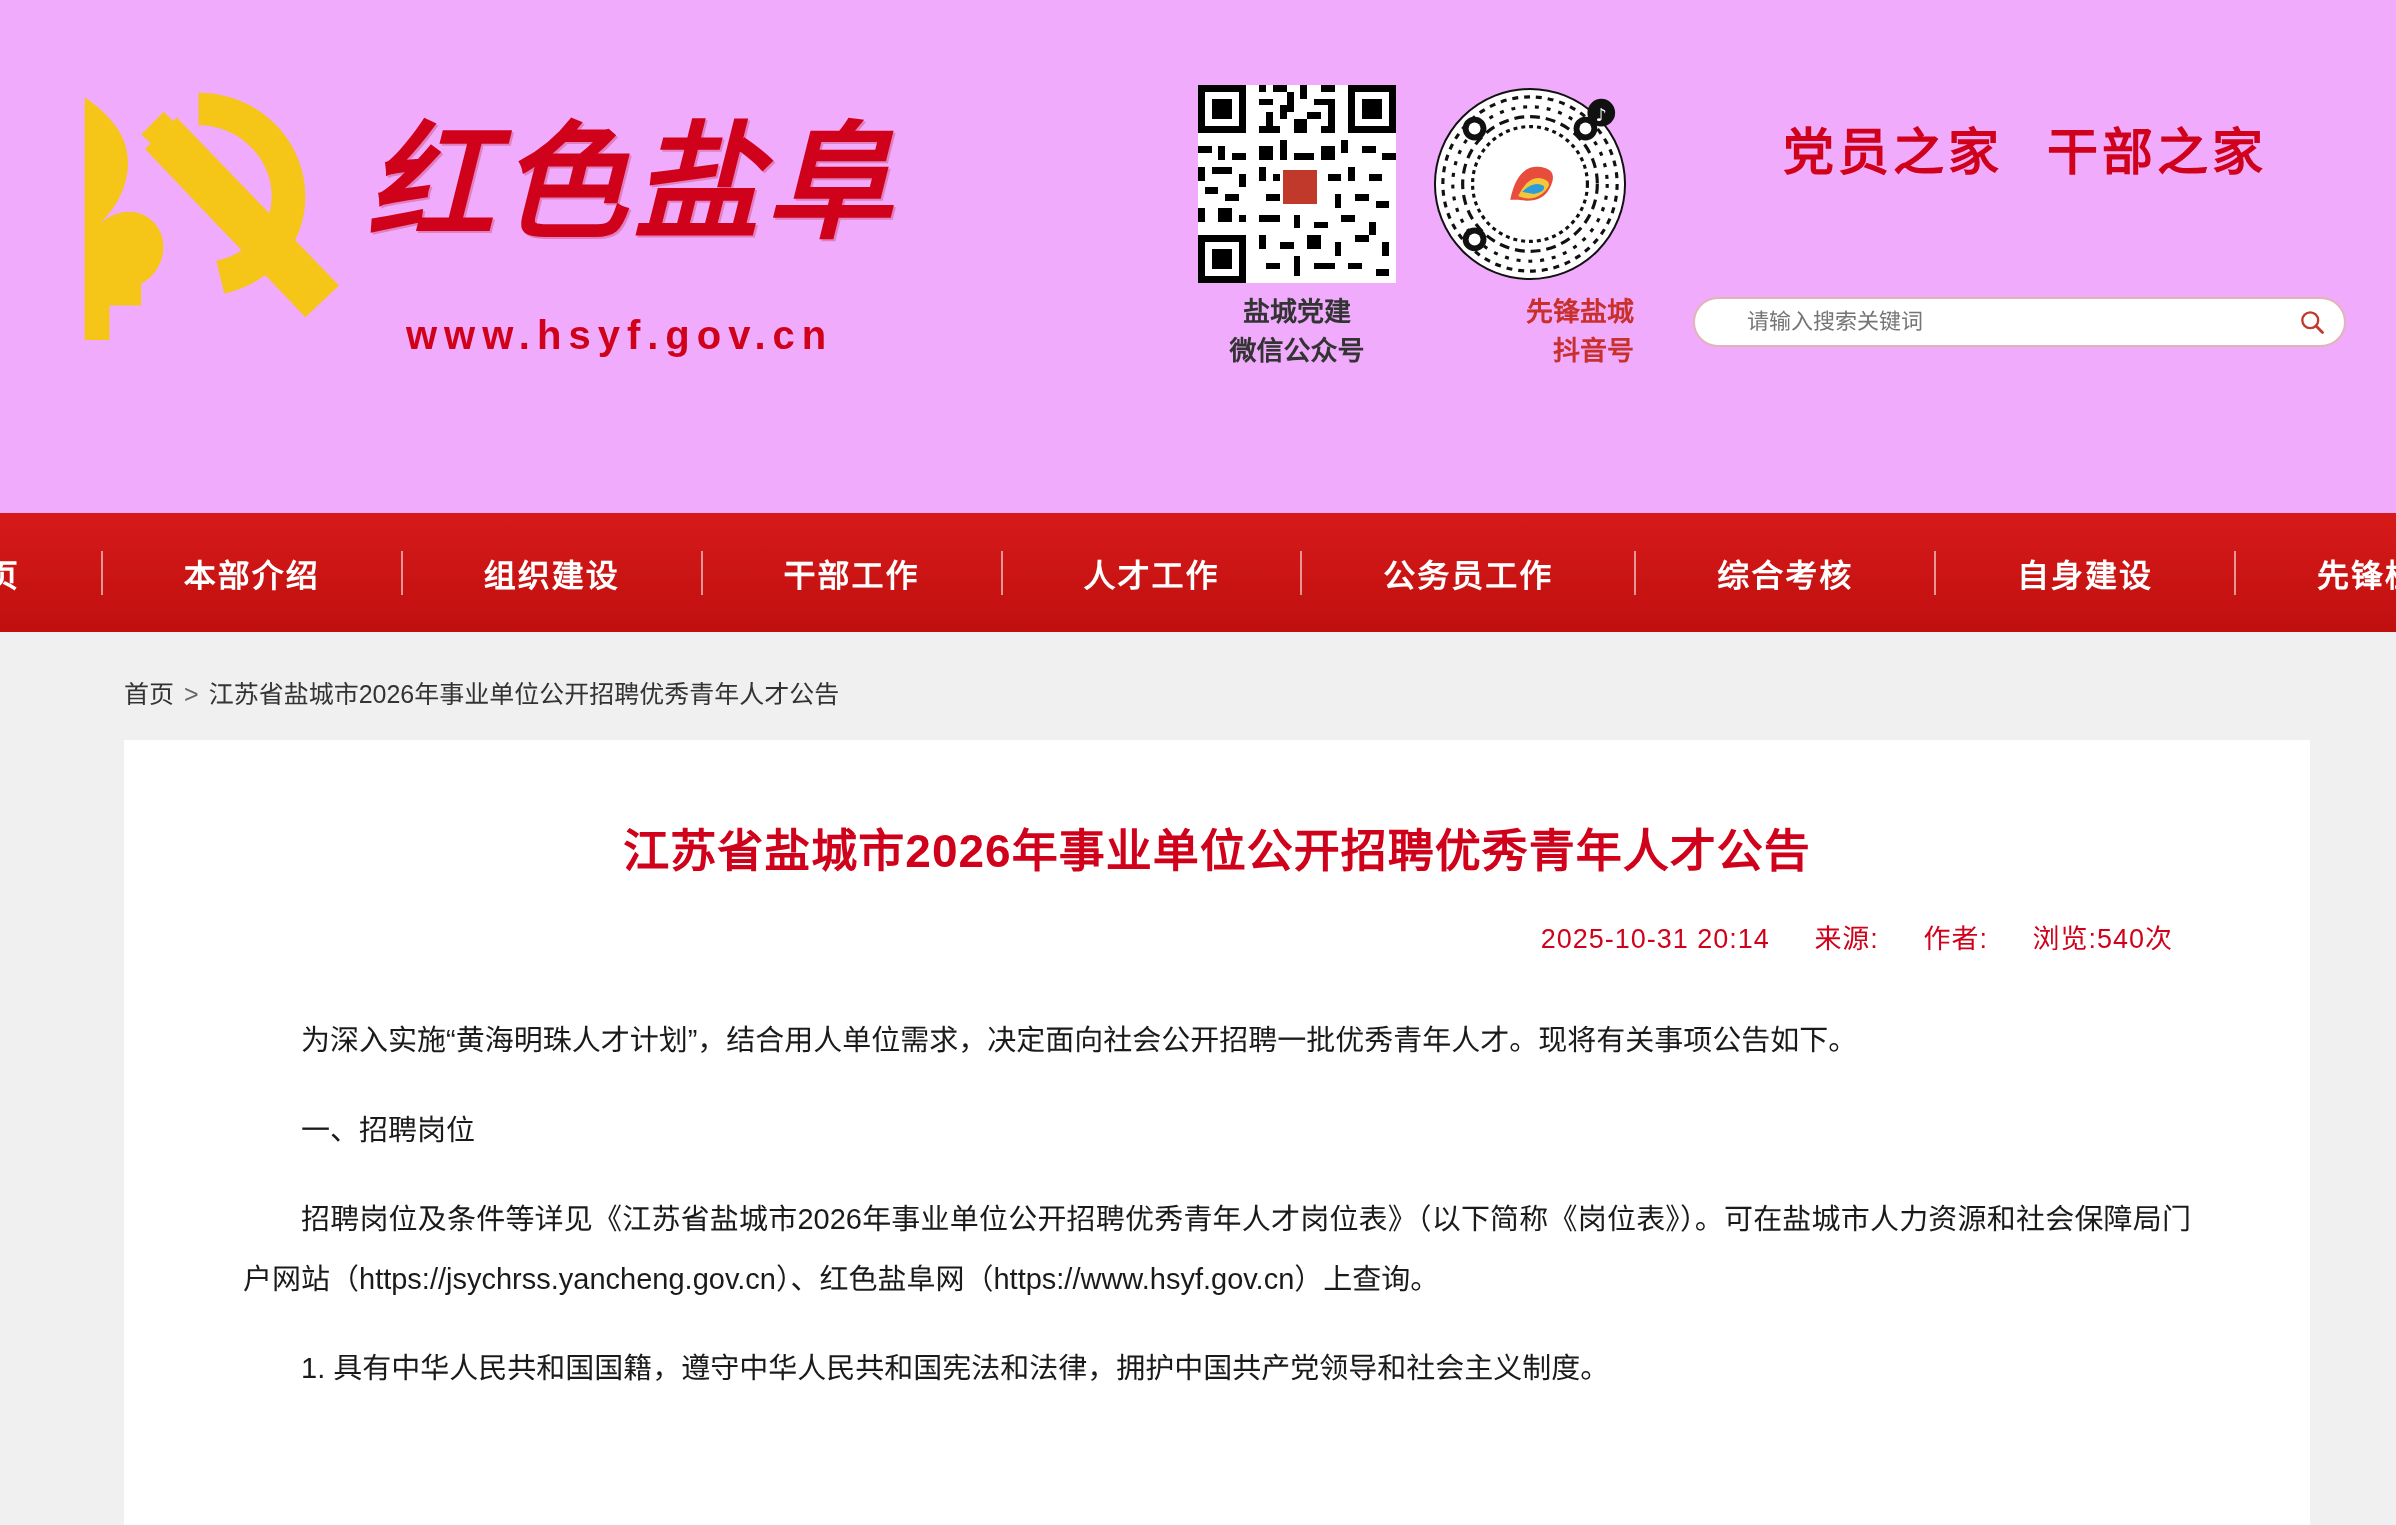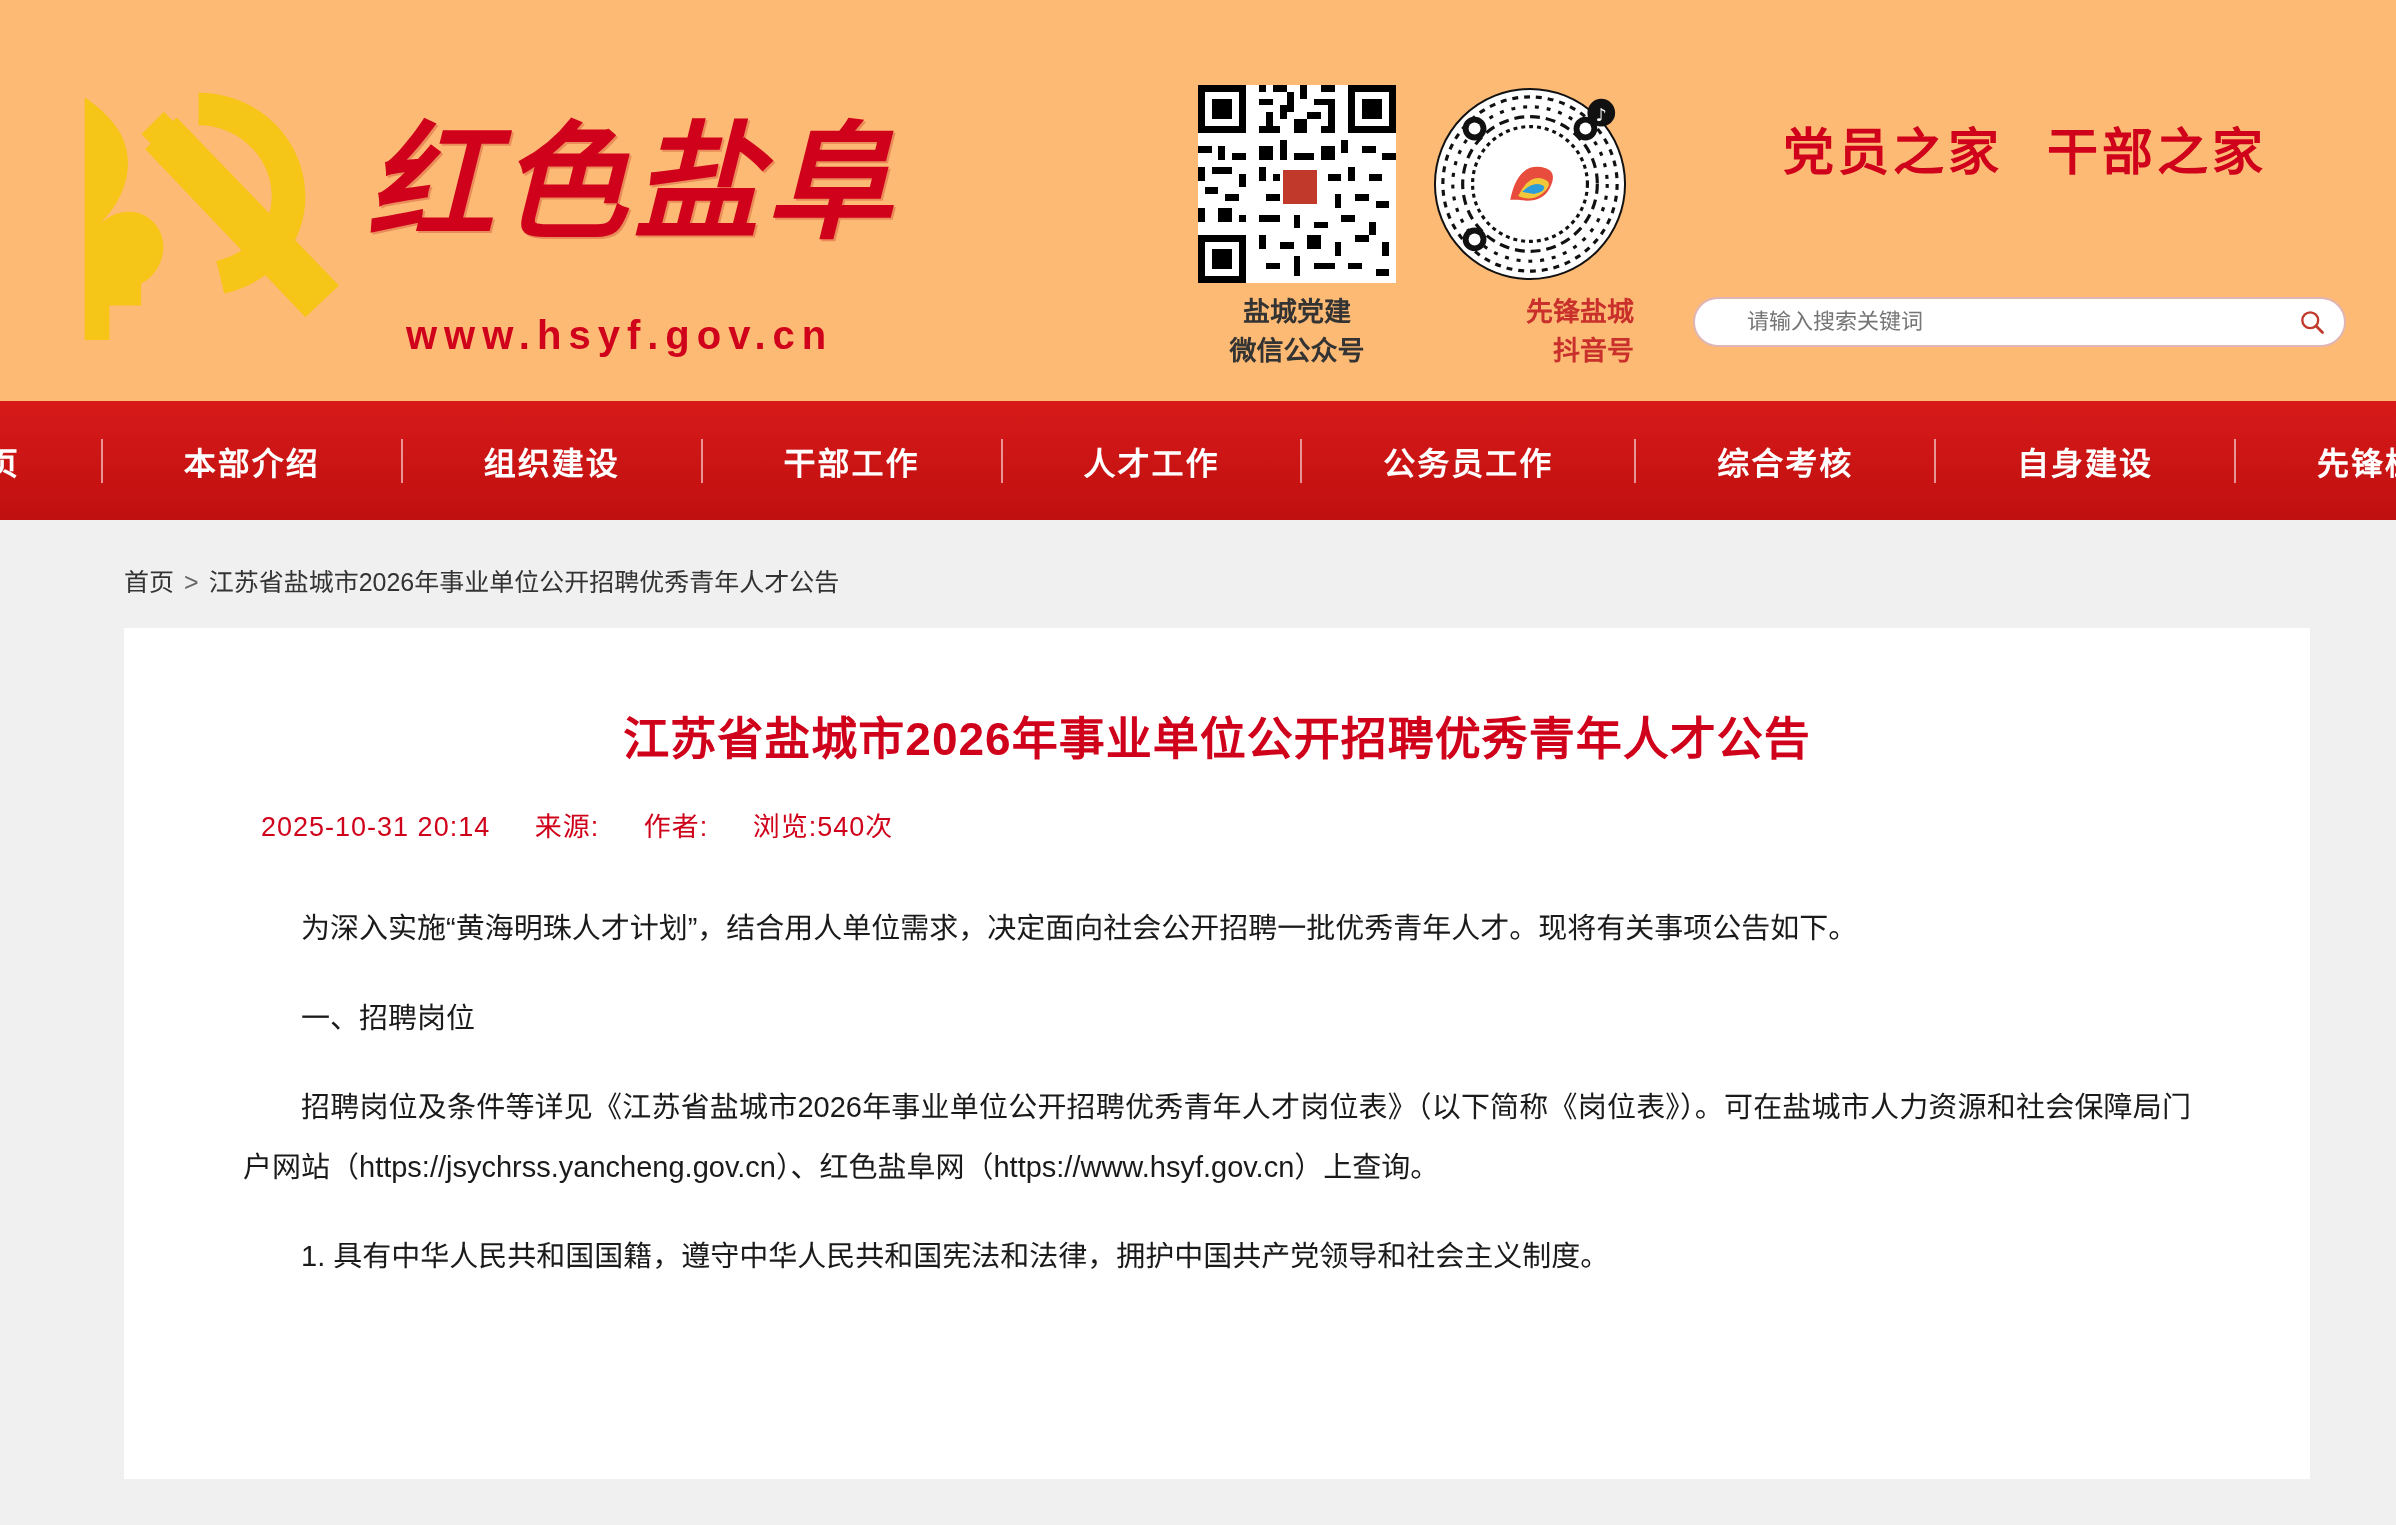--- a/index.html
+++ b/index.html
@@ -12,22 +12,22 @@
   body {
     width: 2397px;
     height: 1526px;
     overflow: hidden;
     position: relative;
   }
 
   
   .header {
     position: relative;
-    height: 401px;
-    background: #fdba74;
+    height: 513px;
+    background: #f0abfc;
     border-bottom: 0;
   }
   .logo-wrap {
     position: absolute;
     left: 40px;
     top: 48px;
     width: 871px;
     height: 297px;
   }
   .emblem {
@@ -178,21 +178,21 @@
   .doc-title {
     text-align: center;
     color: #d0021b;
     font-size: 46px;
     font-weight: bold;
     letter-spacing: 1px;
     margin: 28px 0 0 0;
     line-height: 1.4;
   }
   .doc-meta {
-    text-align: left;
+    text-align: right;
     color: #d0021b;
     font-size: 27px;
     margin-top: 34px;
     letter-spacing: 1px;
   }
   .doc-meta span { margin: 0 18px; }
 
   .doc-body {
     margin-top: 55px;
     font-size: 29px;

